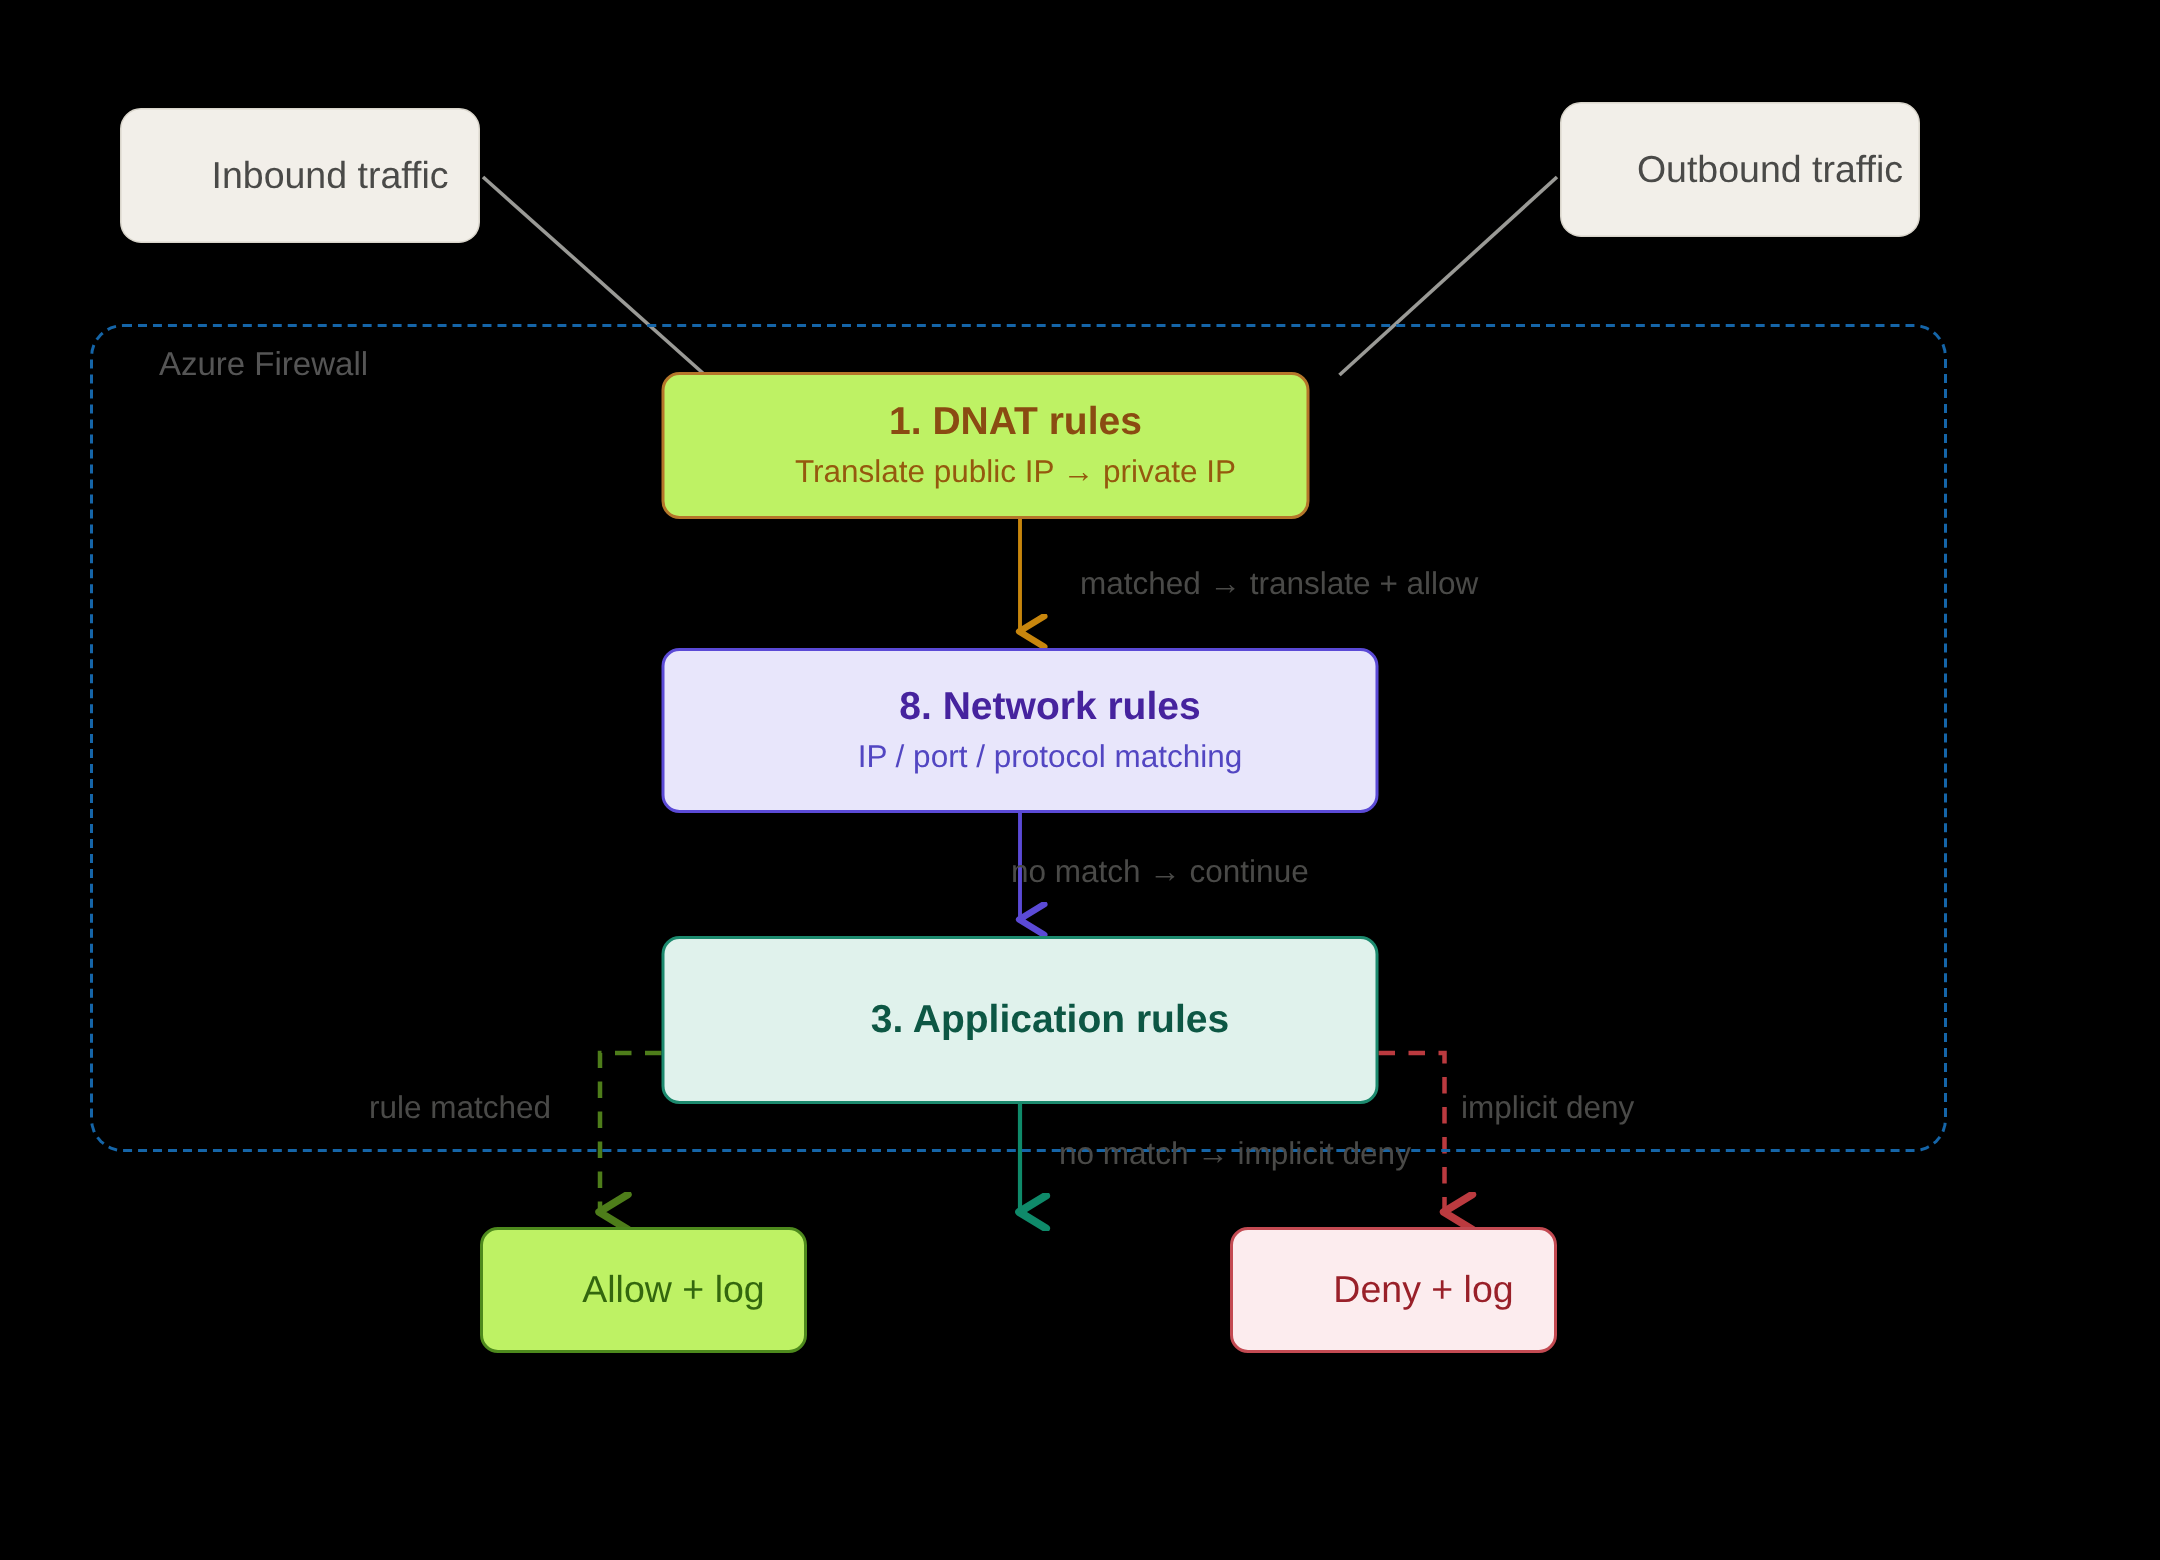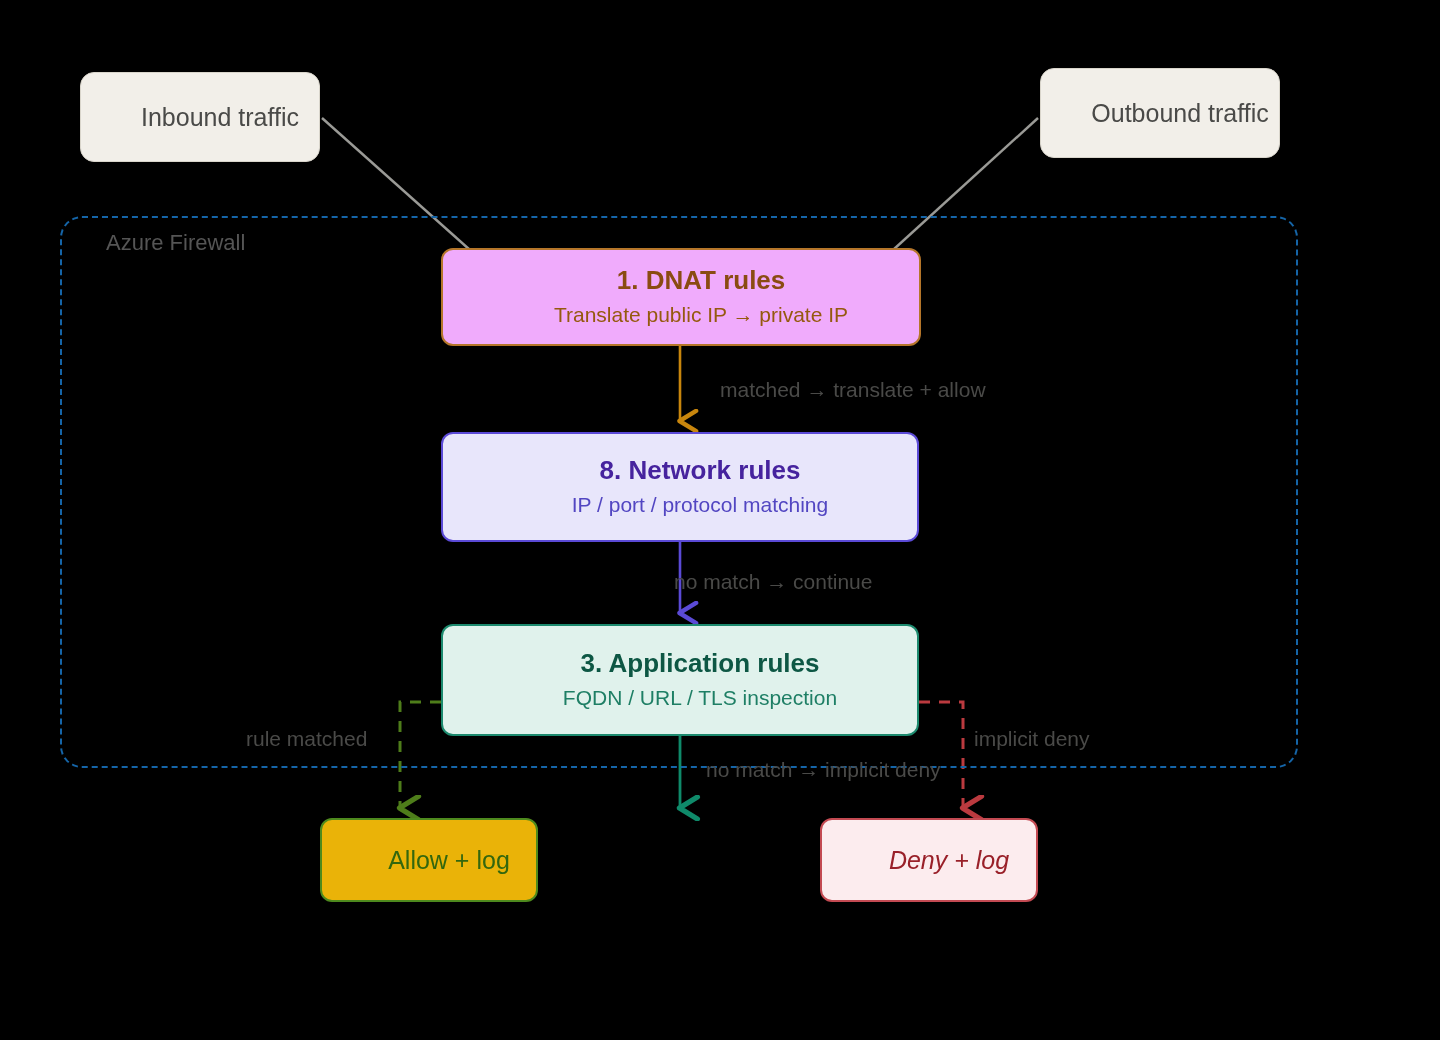--- a/index.html
+++ b/index.html
@@ -82,22 +82,22 @@
     position: absolute;
     left: 106px;
     top: 230px;
     font-size: 22px;
     color: #555555;
     z-index: 2;
   }
 
   
   #node-dnat {
-    left: 441px; top: 248px; width: 480px; height: 98px;
-    background: #f0abfc;
+    left: 441px; top: 248px; width: 432px; height: 98px;
+    background: #bef264;
     border-color: #b5762a;
   }
   #node-dnat .title    { font-size: 26px; color: #8a4b12; }
   #node-dnat .subtitle { font-size: 21px; color: #95590e; }
 
   #node-network {
     left: 441px; top: 432px; width: 478px; height: 110px;
     background: #e8e6fb;
     border-color: #5b4ad6;
   }
@@ -108,32 +108,31 @@
     left: 441px; top: 624px; width: 478px; height: 112px;
     background: #e0f2ec;
     border-color: #1c8a6e;
   }
   #node-application .title    { font-size: 26px; color: #0d5744; }
   #node-application .subtitle { font-size: 21px; color: #1e7f65; }
 
   
   #node-allow {
     left: 320px; top: 818px; width: 218px; height: 84px;
-    background: #eab308;
+    background: #bef264;
     border-color: #4e8a1d;
     border-width: 2px;
   }
   #node-allow .title { font-size: 25px; font-weight: normal; color: #33670e; }
 
   #node-deny {
     left: 820px; top: 818px; width: 218px; height: 84px;
     background: #fcecee;
     border-color: #c34a52;
     border-width: 2px;
-    font-style: italic;
   }
   #node-deny .title { font-size: 25px; font-weight: normal; color: #992029; }
 
   
   .edge-label {
     position: absolute;
     font-size: 21px;
     color: #4a4a48;
     white-space: nowrap;
     z-index: 4;
@@ -199,21 +198,20 @@
     <div class="subtitle">Translate public IP → private IP</div>
   </div>
 
   <div class="node" id="node-network">
     <div class="title">8. Network rules</div>
     <div class="subtitle">IP / port / protocol matching</div>
   </div>
 
   <div class="node" id="node-application">
     <div class="title">3. Application rules</div>
-    <div class="subtitle">FQDN / URL / TLS inspection</div>
   </div>
 
   <div class="node" id="node-allow">
     <div class="title">Allow + log</div>
   </div>
 
   <div class="node" id="node-deny">
     <div class="title">Deny + log</div>
   </div>
 

